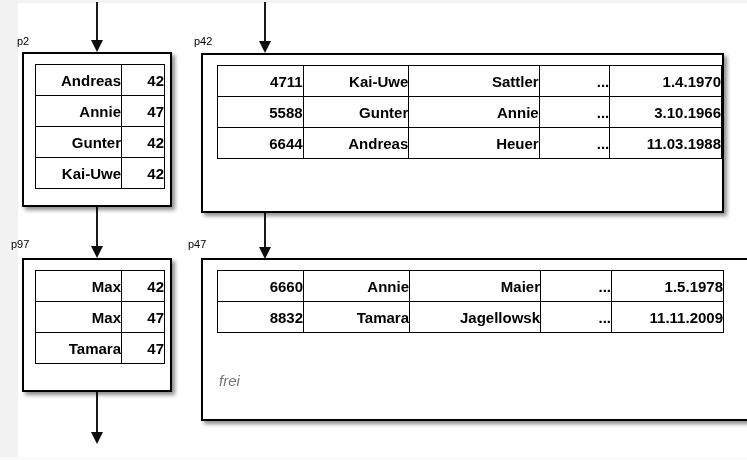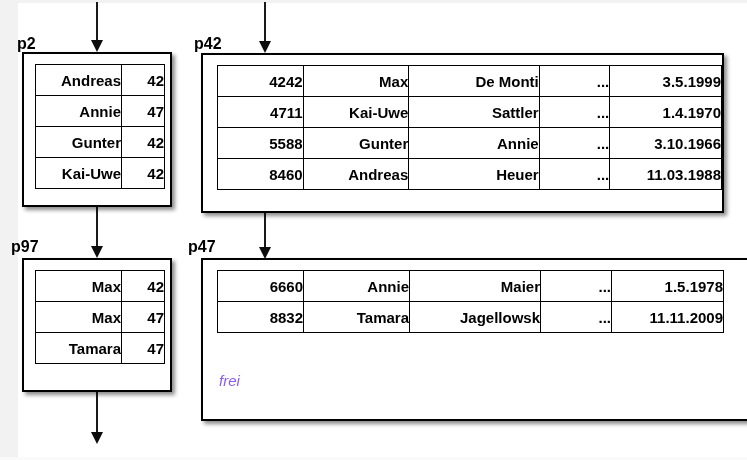--- a/index.html
+++ b/index.html
@@ -38,22 +38,22 @@
   
   .page-box {
     position: absolute;
     background: #ffffff;
     border: 2px solid #000000;
     box-shadow: 3px 3px 4px rgba(0,0,0,0.45);
     box-sizing: border-box;
   }
   .page-label {
     position: absolute;
-    font-size: 16px;
-    font-weight: 700;
+    font-size: 11px;
+    font-weight: 400;
     letter-spacing: 0px;
     color: #000000;
     line-height: 1;
   }
 
   
   .tbl {
     position: absolute;
     border-collapse: collapse;
     background: #ffffff;
@@ -84,21 +84,21 @@
   .tbl-wide td.w-first { width: 105px; }
   .tbl-wide td.w-last  { width: 130px; }
   .tbl-wide td.w-dots  { width: 70px; }
   .tbl-wide td.w-date  { width: 111px; }
 
   .free-label {
     position: absolute;
     font-style: italic;
     font-size: 15px;
     font-weight: 500;
-    color: #8b5cf6;
+    color: #737373;
   }
 
   
   .arrow { position: absolute; }
   .arrow .shaft {
     position: absolute;
     left: 50%;
     top: 0;
     width: 2px;
     margin-left: -1px;
@@ -171,42 +171,35 @@
         </tr>
       </tbody>
     </table>
   </div>
 
   <div class="page-label" style="left:194px; top:36px;">p42</div>
   <div class="page-box" style="left:201px; top:53px; width:523px; height:160px;">
     <table class="tbl tbl-wide">
       <tbody>
         <tr>
-          <td class="w-id">4242</td>
-          <td class="w-first">Max</td>
-          <td class="w-last">De Monti</td>
-          <td class="w-dots">...</td>
-          <td class="w-date">3.5.1999</td>
-        </tr>
-        <tr>
           <td class="w-id">4711</td>
           <td class="w-first">Kai-Uwe</td>
           <td class="w-last">Sattler</td>
           <td class="w-dots">...</td>
           <td class="w-date">1.4.1970</td>
         </tr>
         <tr>
           <td class="w-id">5588</td>
           <td class="w-first">Gunter</td>
           <td class="w-last">Annie</td>
           <td class="w-dots">...</td>
           <td class="w-date">3.10.1966</td>
         </tr>
         <tr>
-          <td class="w-id">8460</td>
+          <td class="w-id">6644</td>
           <td class="w-first">Andreas</td>
           <td class="w-last">Heuer</td>
           <td class="w-dots">...</td>
           <td class="w-date">11.03.1988</td>
         </tr>
       </tbody>
     </table>
   </div>
 
   <div class="page-label" style="left:11px; top:239px;">p97</div>

